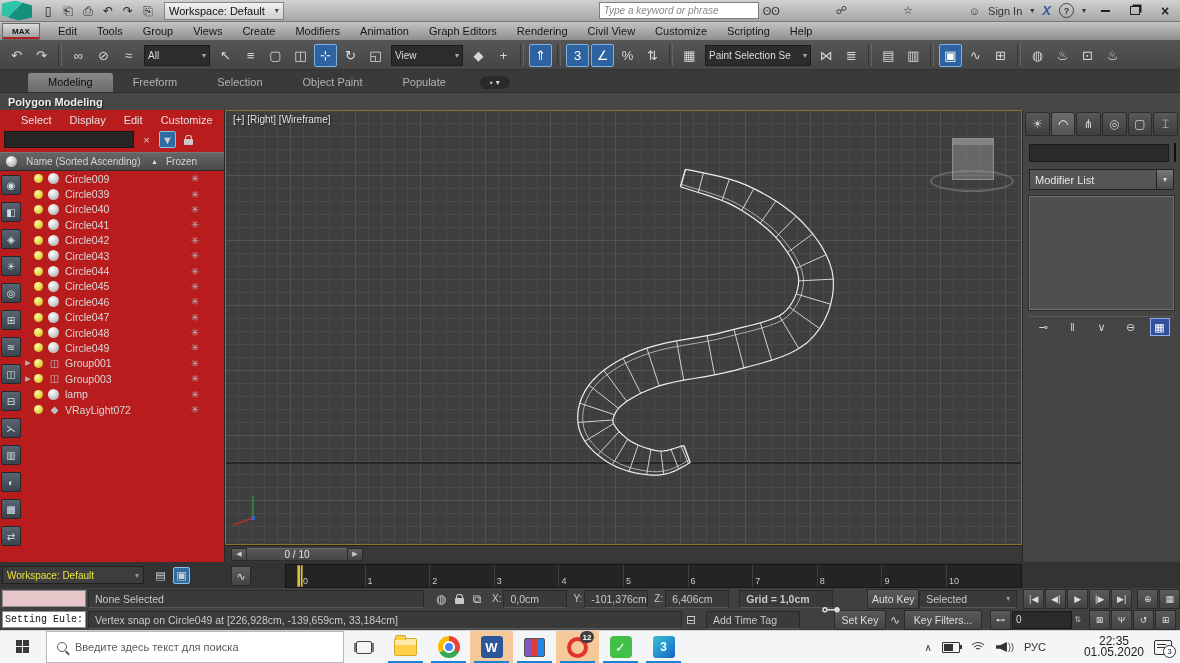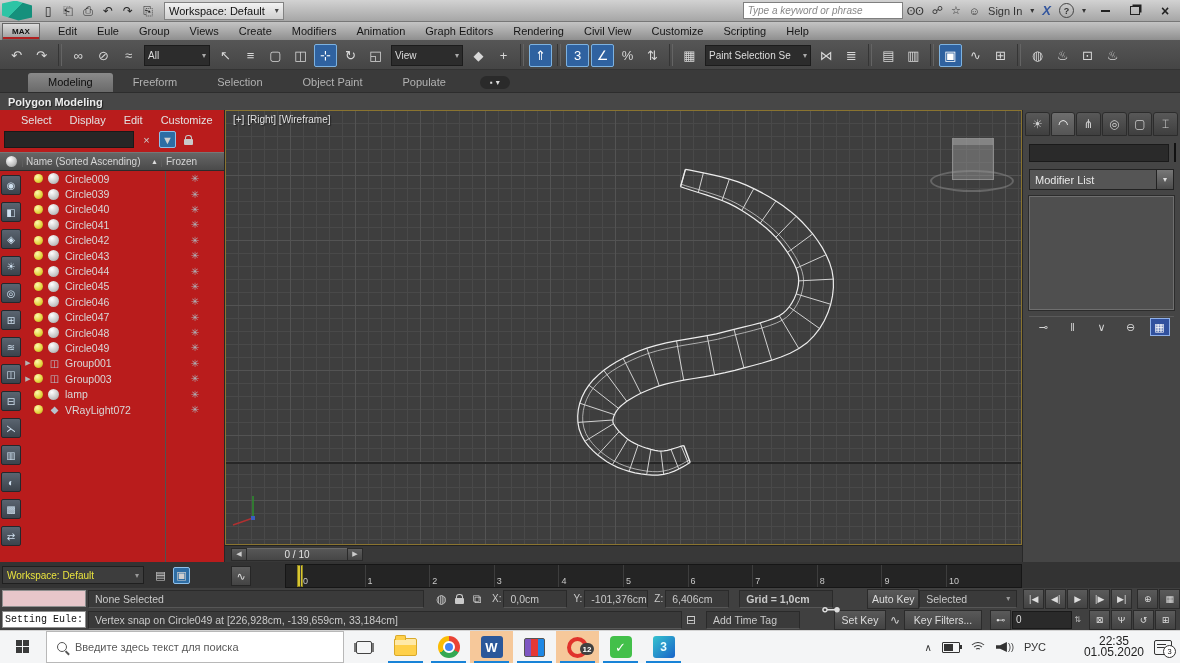--- a/index.html
+++ b/index.html
@@ -142,21 +142,21 @@
   #winlogo{width:14px;height:14px;display:grid;grid-template-columns:6px 6px;grid-template-rows:6px 6px;gap:1px;}
   #winlogo i{background:#3a3a3a;}
   #tbsearch{width:286px;background:#fff;border:1px solid #b8b8b8;display:flex;align-items:center;gap:8px;padding-left:10px;font-size:11px;color:#5a5a5a;}
   #mag{width:8px;height:8px;border:1.5px solid #555;border-radius:50%;position:relative;flex:none;}
   #mag::after{content:"";position:absolute;width:5px;height:1.5px;background:#555;transform:rotate(45deg);left:7px;top:9px;}
   #taskview{width:40px;display:flex;align-items:center;justify-content:center;}
   #tvicon{width:14px;height:11px;border:1.5px solid #444;border-radius:2px;box-shadow:-4px 0 0 -2px #777,4px 0 0 -2px #777;}
   .tapp{width:43px;position:relative;display:flex;align-items:center;justify-content:center;}
   .tapp.hl{background:#f6c89a;}
   .underline{position:absolute;bottom:0;left:4px;right:4px;height:2.5px;background:#1883d7;}
-  .badge{position:absolute;right:5px;bottom:8px;min-width:12px;height:12px;border-radius:6px;background:#404040;color:#fff;
+  .badge{position:absolute;right:5px;bottom:20px;min-width:12px;height:12px;border-radius:6px;background:#404040;color:#fff;
     font-size:8px;display:flex;align-items:center;justify-content:center;padding:0 1px;font-weight:bold;text-align:center;}
   .appic{width:22px;height:22px;display:flex;align-items:center;justify-content:center;font-weight:bold;}
   .appic.file-explorer{background:linear-gradient(#ffe9a8 40%,#ffd04a 40%);border:1px solid #d9a928;border-radius:2px;height:16px;width:21px;position:relative;}
   .appic.file-explorer::before{content:"";position:absolute;left:0;top:-4px;width:9px;height:4px;background:#ffd04a;border:1px solid #d9a928;border-bottom:none;border-radius:2px 2px 0 0;}
   .appic.chrome{border-radius:50%;background:conic-gradient(#ea4335 0 33%,#34a853 33% 66%,#fbbc05 66% 100%);position:relative;}
   .appic.chrome::after{content:"";position:absolute;inset:5px;border-radius:50%;background:#4285f4;border:2.5px solid #fff;}
   .appic.word{background:#2b579a;color:#fff;border-radius:3px;font-size:13px;}
   .appic.winrar{background:linear-gradient(90deg,#7e57c2 0 33%,#e53935 33% 66%,#1e88e5 66% 100%);border-radius:2px;height:17px;width:19px;border:1px solid #555;}
   .appic.red-badge-app{border-radius:50%;border:4px solid #e0332c;width:13px;height:13px;}
   .appic.green-app{background:#43c04a;border-radius:4px;color:#fff;font-size:13px;}
@@ -192,21 +192,21 @@
       <span class="qbtn">↶</span>
       <span class="qbtn">↷</span>
       <span class="qbtn">⎘</span>
     </div>
   <div id="wsbox">
     <span>Workspace: Default</span>
     <span style="font-size:8px;color:#444;">▾</span>
   </div>
   <div style="margin-left:auto;display:flex;align-items:center;">
     <input id="tsearch" placeholder="Type a keyword or phrase" style="">
-    <span id="tricons" style="display:flex;align-items:center;">
+    <span id="tricons" style="display:flex;align-items:center;gap:48px;">
         <span class="tricon">ʘʘ</span>
         <span class="tricon">☍</span>
         <span class="tricon">☆</span>
         <span class="tricon">☺</span>
       </span>
     <span class="tricon">Sign In</span>
     <span class="tricon" style="font-size:8px;">▾</span>
     <span class="tricon xchg">X</span>
     <span class="tricon">
         <span class="helpc">?</span>
@@ -221,21 +221,21 @@
     <span class="winbtn x">
         <span>×</span>
       </span>
   </div>
 </div>
 
 <div class="abs" id="menubar">
   <div id="maxappbtn">MAX</div>
   <div id="menus" style="display:flex;">
       <div class="menuitem">Edit</div>
-      <div class="menuitem">Eule</div>
+      <div class="menuitem">Tools</div>
       <div class="menuitem">Group</div>
       <div class="menuitem">Views</div>
       <div class="menuitem">Create</div>
       <div class="menuitem">Modifiers</div>
       <div class="menuitem">Animation</div>
       <div class="menuitem">Graph Editors</div>
       <div class="menuitem">Rendering</div>
       <div class="menuitem">Civil View</div>
       <div class="menuitem">Customize</div>
       <div class="menuitem">Scripting</div>

